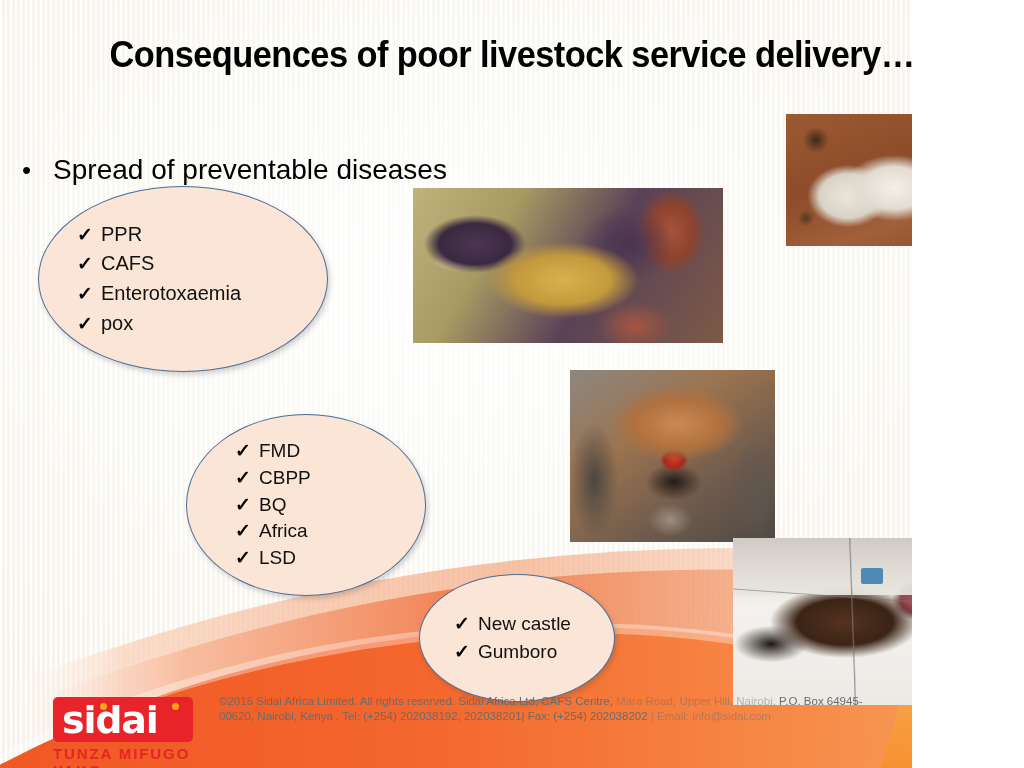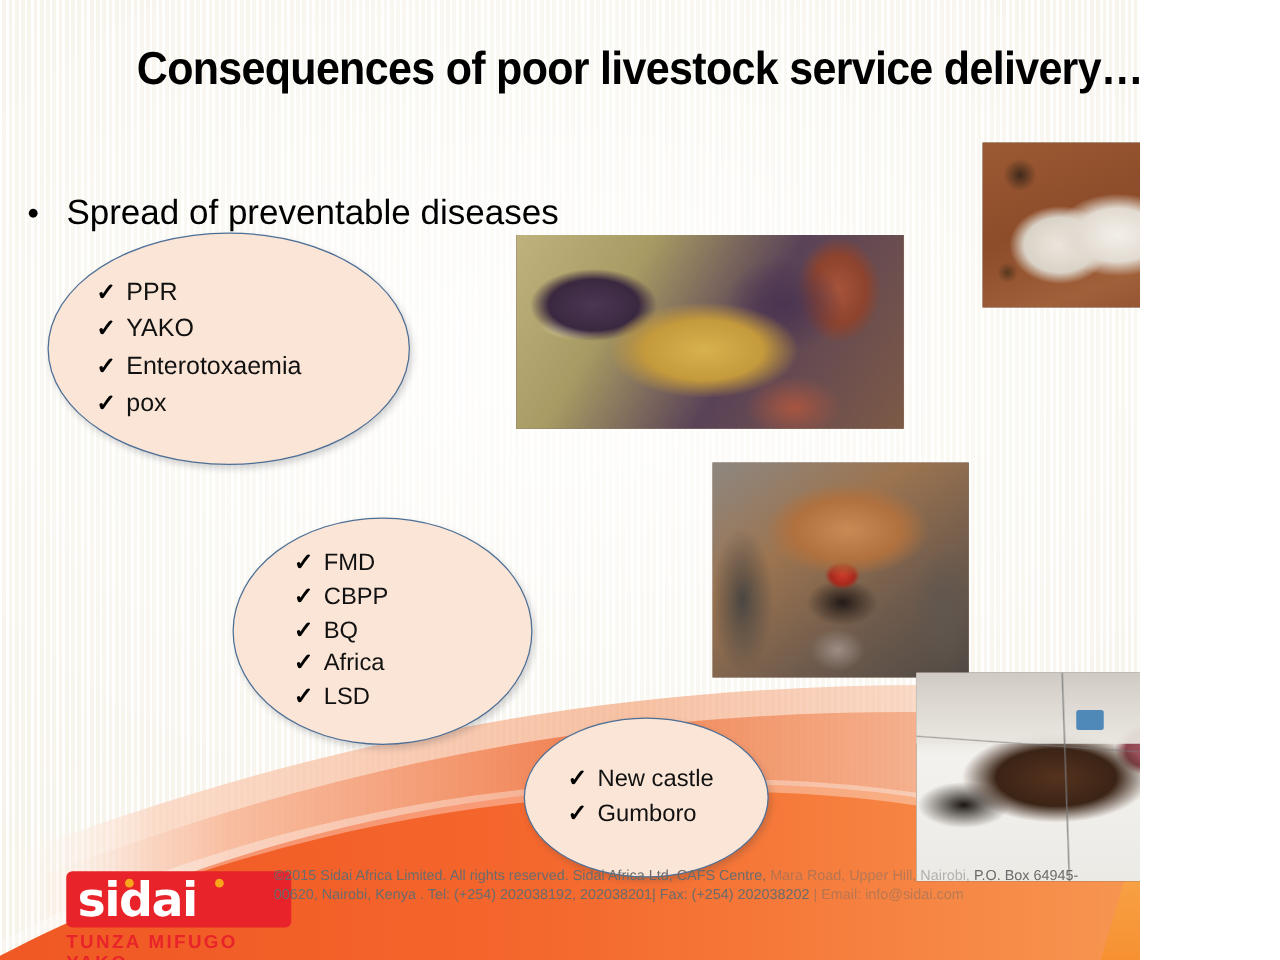--- a/index.html
+++ b/index.html
@@ -207,21 +207,20 @@
     left: 53px;
     top: 697px;
     width: 140px;
   }
   #logo-badge {
     position: relative;
     background: #e8232a;
     border-radius: 5px;
     height: 45px;
     width: 140px;
-    padding-left: 40px;
   }
   #logo-wordmark {
     position: absolute;
     left: 9px;
     top: 1px;
     font-size: 38px;
     font-weight: bold;
     color: #ffffff;
     letter-spacing: -1.2px;
     line-height: 44px;
@@ -332,21 +331,21 @@
   </div>
 
   <div class="oval" id="oval-small-ruminants">
     <ul>
       <li>
         <span class="tick">✓</span>
         <span>PPR</span>
       </li>
       <li>
         <span class="tick">✓</span>
-        <span>YAKO</span>
+        <span>CAFS</span>
       </li>
       <li>
         <span class="tick">✓</span>
         <span>Enterotoxaemia</span>
       </li>
       <li>
         <span class="tick">✓</span>
         <span> pox</span>
       </li>
     </ul>

